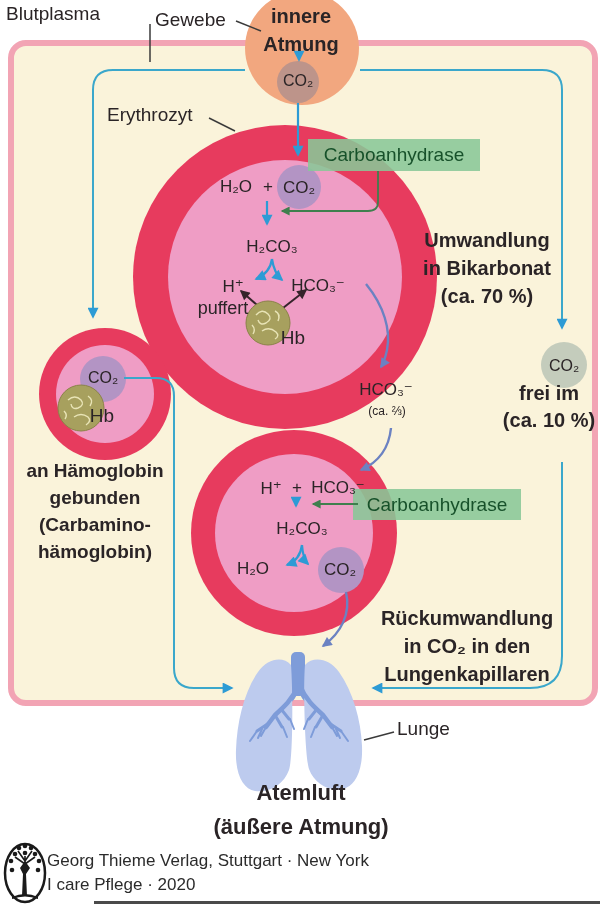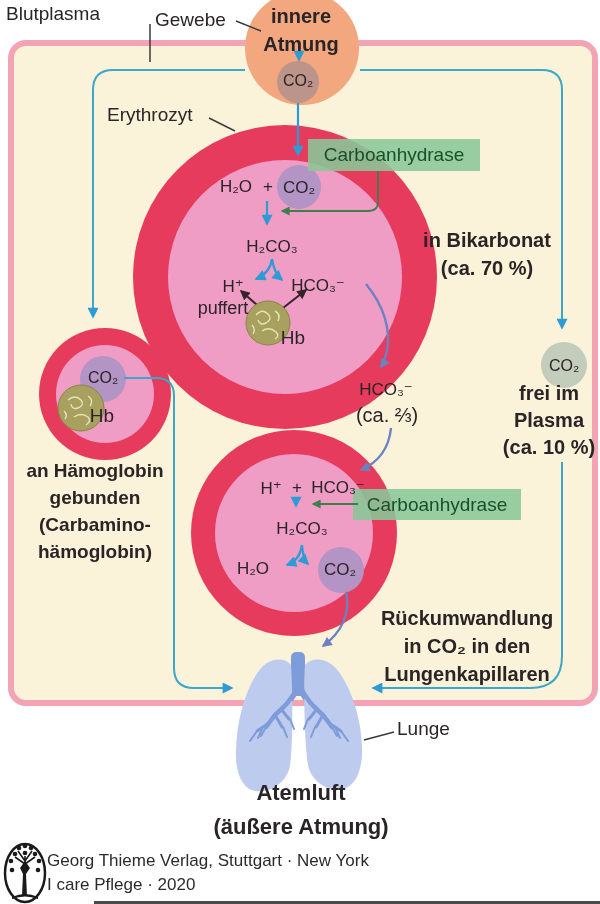--- a/index.html
+++ b/index.html
@@ -189,41 +189,41 @@
   <div class="t cx" style="left:236px;top:177px;">H₂O</div>
   <div class="t cx" style="left:268px;top:177px;">+</div>
   <div class="t cx" style="left:299px;top:178px;">CO₂</div>
   <div class="t cx" style="left:272px;top:237px;">H₂CO₃</div>
   <div class="t cx" style="left:233px;top:276px;">H⁺</div>
   <div class="t cx" style="left:318px;top:275px;">HCO₃⁻</div>
   <div class="t cx" style="left:223px;top:298px;font-size:18px;">puffert</div>
   <div class="t cx" style="left:293px;top:327px;font-size:19px;">Hb</div>
 
   <div class="t cx ann" style="left:487px;top:226px;">
+    <div>Umwandlung</div>
     <div>in Bikarbonat</div>
     <div>(ca. 70 %)</div>
   </div>
 
   <div class="t cx" style="left:103px;top:369px;font-size:16px;">CO₂</div>
   <div class="t cx" style="left:102px;top:405px;font-size:19px;">Hb</div>
 
   <div class="t cx ann5" style="left:95px;top:457px;">
     <div>an Hämoglobin</div>
     <div>gebunden</div>
     <div>(Carbamino-</div>
     <div>hämoglobin)</div>
   </div>
 
   <div class="t cx" style="left:386px;top:379px;">HCO₃⁻</div>
-  <div class="t cx" style="left:387px;top:404px;font-size:20px;">(ca. ⅔)</div>
+  <div class="t cx" style="left:387px;top:404px;font-size:12px;">(ca. ⅔)</div>
 
   <div class="t cx" style="left:564px;top:357px;font-size:16px;">CO₂</div>
   <div class="t cx ann" style="left:549px;top:380px;line-height:27px;">
     <div>frei im</div>
-    <div>Plasma</div>
     <div>(ca. 10 %)</div>
   </div>
 
   <div class="t cx" style="left:271px;top:478px;">H⁺</div>
   <div class="t cx" style="left:297px;top:478px;">+</div>
   <div class="t cx" style="left:338px;top:477px;">HCO₃⁻</div>
   <div class="t cx" style="left:302px;top:519px;">H₂CO₃</div>
   <div class="t cx" style="left:253px;top:559px;">H₂O</div>
   <div class="t cx" style="left:340px;top:560px;">CO₂</div>
 

